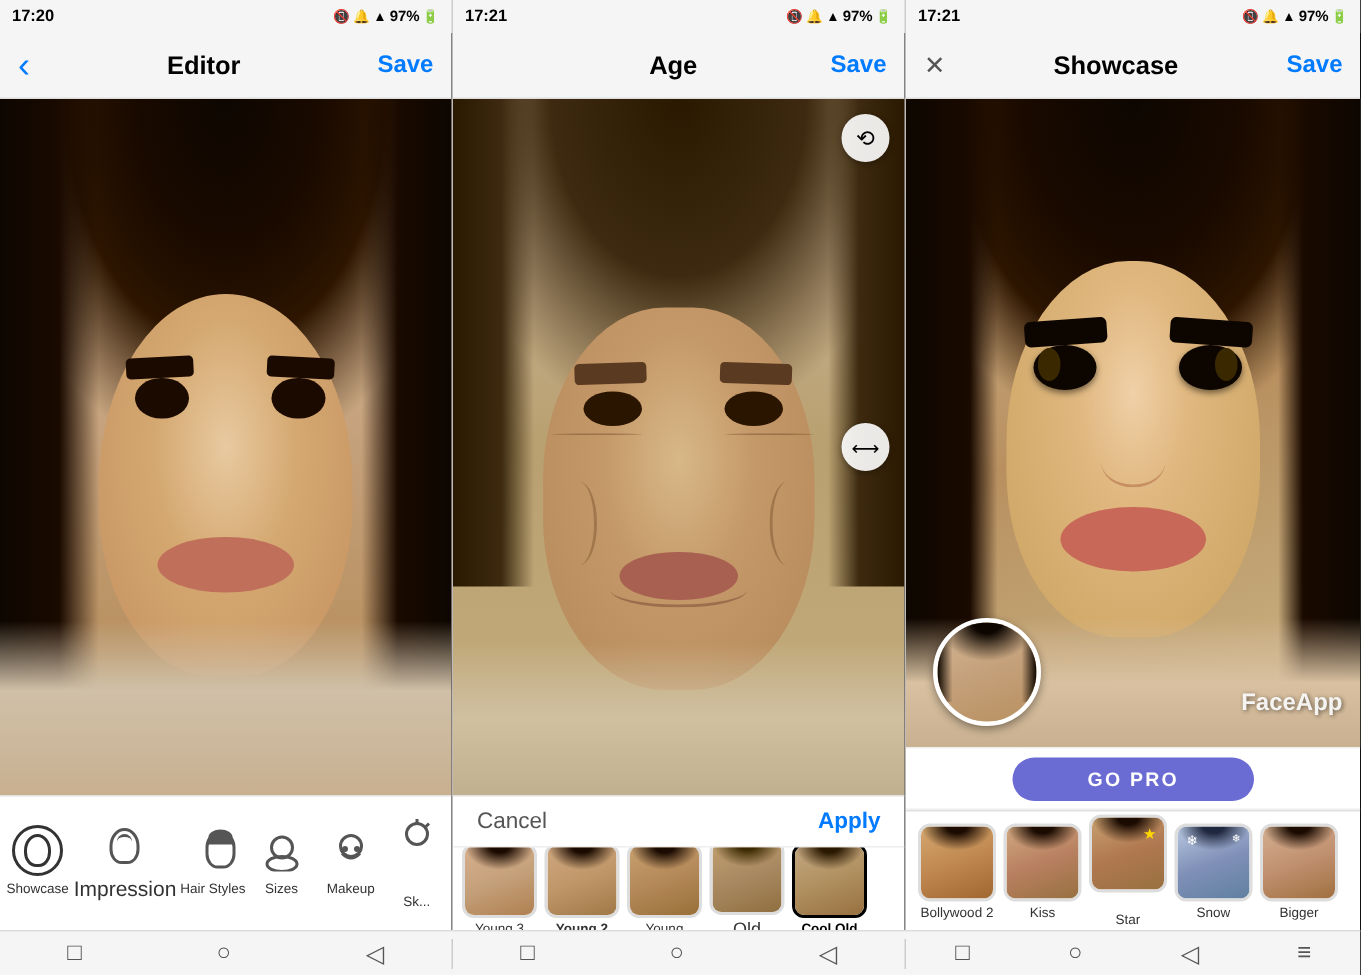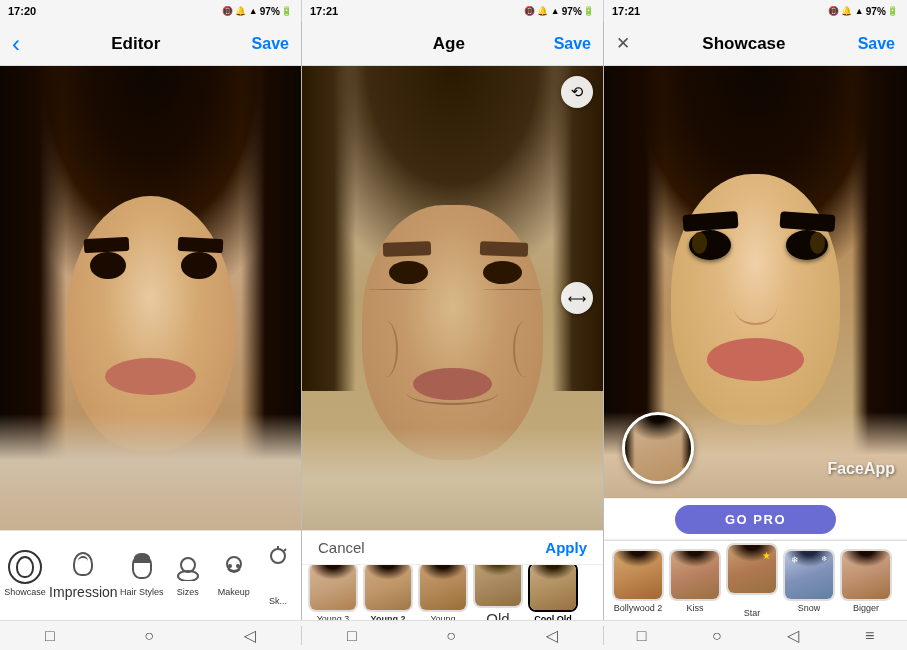--- a/index.html
+++ b/index.html
@@ -99,21 +99,21 @@
 
         <div style="display:flex;flex-direction:column;align-items:center;gap:3px;cursor:pointer;min-width:44px;">
           <div style="width:34px;height:34px;display:flex;align-items:center;justify-content:center;">
             <div style="width:20px;height:24px;border:2px solid #555;border-radius:50% 50% 40% 40%;position:relative;">
               <div style="position:absolute;top:2px;left:50%;transform:translateX(-50%);width:10px;height:10px;border-top:2px solid #555;border-radius:50%;"></div>
             </div>
           </div>
           <span style="font-size:14px;color:#333;">Impression</span>
         </div>
 
-        <div style="display:flex;flex-direction:column;align-items:center;gap:3px;cursor:pointer;min-width:44px;">
+        <div style="display:flex;flex-direction:column;align-items:flex-end;gap:3px;cursor:pointer;min-width:44px;">
           <div style="width:34px;height:34px;display:flex;align-items:center;justify-content:center;">
             <div style="width:20px;height:24px;border:2px solid #555;border-radius:40% 40% 40% 40%;position:relative;background:transparent;">
               <div style="position:absolute;top:-4px;left:0;right:0;height:10px;background:#555;border-radius:50% 50% 0 0;"></div>
             </div>
           </div>
           <span style="font-size:9px;color:#333;">Hair Styles</span>
         </div>
 
         <div style="display:flex;flex-direction:column;align-items:center;gap:3px;cursor:pointer;min-width:44px;">
           <div style="width:34px;height:34px;display:flex;align-items:center;justify-content:center;">
@@ -230,21 +230,21 @@
             </div>
             <span style="font-size:9px;color:#333;">Young</span>
           </div>
 
           <div style="display:flex;flex-direction:column;align-items:center;gap:2px;cursor:pointer;flex-shrink:0;">
             <div style="width:50px;height:50px;border-radius:8px;overflow:hidden;border:2px solid #ddd;">
               <div style="width:100%;height:100%;background:linear-gradient(160deg,#c0a070,#a88860,#907040);position:relative;">
                 <div style="position:absolute;top:0;left:0;width:100%;height:35%;background:radial-gradient(ellipse at 50% 0%,#3a2800 20%,transparent 70%);"></div>
               </div>
             </div>
-            <span style="font-size:15px;color:#333;text-align:center;">Old</span>
+            <span style="font-size:12px;color:#333;text-align:center;">Old</span>
           </div>
 
           <div style="display:flex;flex-direction:column;align-items:center;gap:2px;cursor:pointer;flex-shrink:0;">
             <div style="width:50px;height:50px;border-radius:8px;overflow:hidden;border:2px solid #000;">
               <div style="width:100%;height:100%;background:linear-gradient(160deg,#c4a882,#b09060,#987040);position:relative;">
                 <div style="position:absolute;top:0;left:0;width:100%;height:35%;background:radial-gradient(ellipse at 50% 0%,#2a1800 20%,transparent 70%);"></div>
               </div>
             </div>
             <span style="font-size:9px;color:#000;font-weight:700;">Cool Old</span>
           </div>

